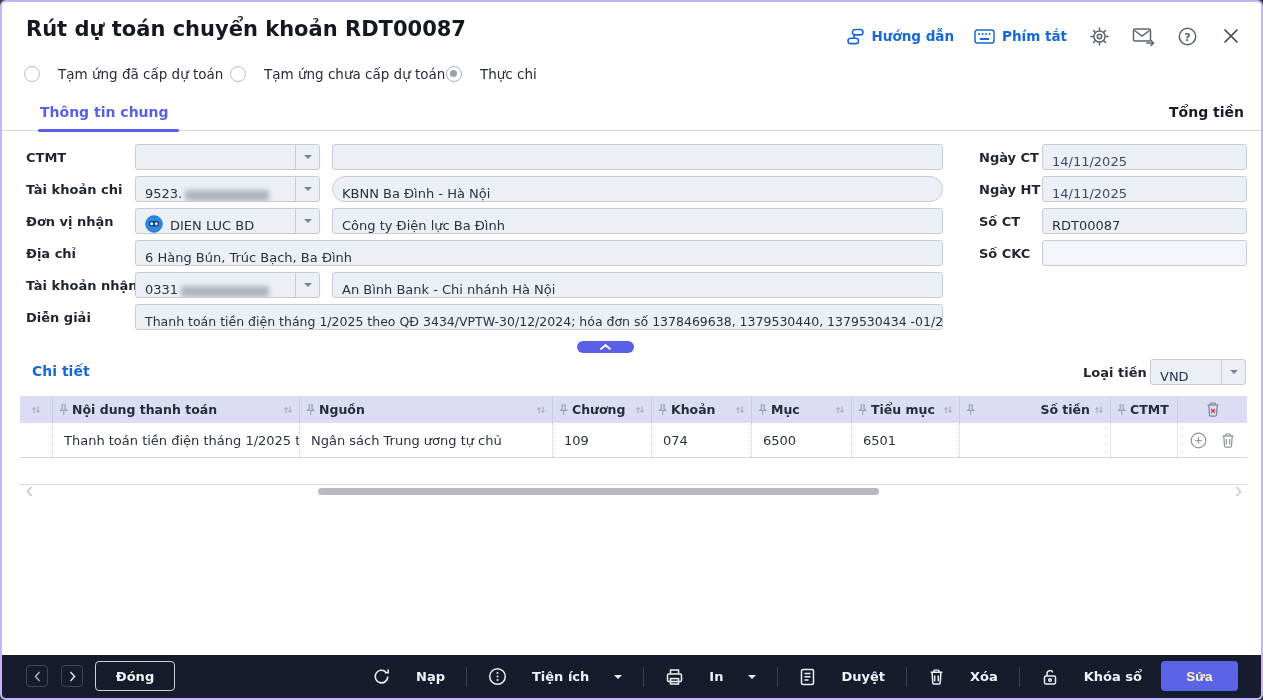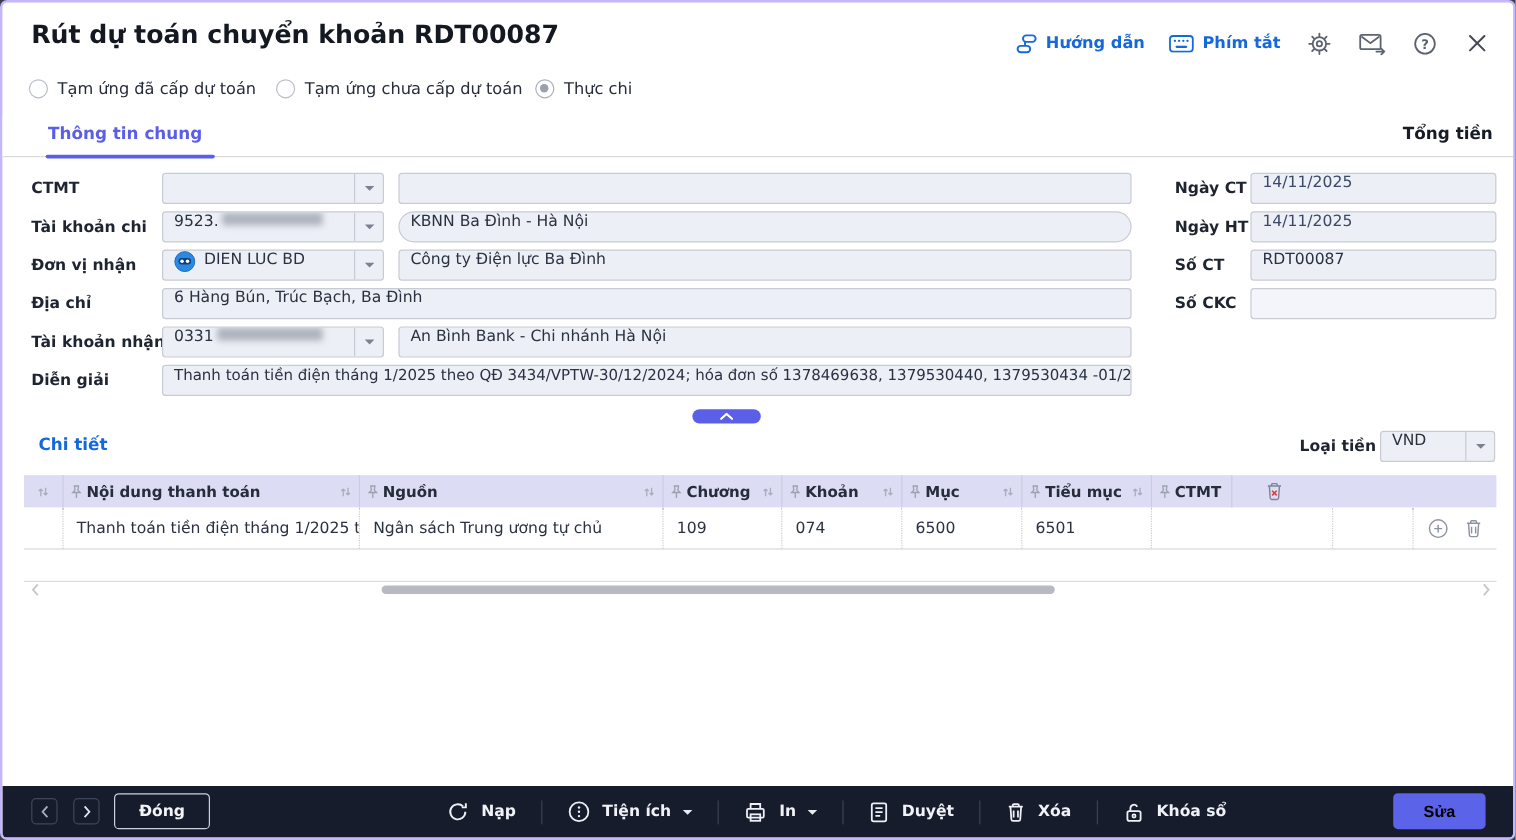--- a/index.html
+++ b/index.html
@@ -14,36 +14,36 @@
     background:#fff; border:2px solid #c4b5fd; border-radius:6px;
     overflow:hidden;
   }
   
   .page-title { position:absolute; left:24px; top:15px; font-size:21px; font-weight:bold; color:#131821; }
   .topbar-right { position:absolute; top:22px; right:18px; display:flex; align-items:center; gap:20px; }
   .toplink { display:flex; align-items:center; gap:7px; color:#1569d8; font-size:13.5px; font-weight:600; cursor:pointer; }
   .icon-btn { display:flex; align-items:center; justify-content:center; width:24px; height:24px; cursor:pointer; }
 
   
-  .radio-opt { position:absolute; top:64px; display:flex; align-items:center; gap:8px; font-size:13.5px; color:#262c38; }
+  .radio-opt { position:absolute; top:64px; display:flex; align-items:center; gap:18px; font-size:13.5px; color:#262c38; }
   .radio { width:16px; height:16px; border-radius:50%; border:1.5px solid #b9bec8; background:#fff; position:relative; flex:0 0 auto; }
   .radio.sel { border-color:#a9afbb; }
   .radio.sel::after { content:""; position:absolute; left:3px; top:3px; width:7px; height:7px; border-radius:50%; background:#9aa1ad; }
 
   
   .tabbar { position:absolute; left:0; right:0; top:94px; height:35px; border-bottom:1px solid #d8dade; background:#fff; }
   .tab-general { position:absolute; left:36px; top:0; height:35px; line-height:33px; padding:0 2px; color:#5b5fe8; font-weight:bold; font-size:14px; cursor:pointer; }
   .tab-general::after { content:""; position:absolute; left:0; right:-8px; bottom:-1px; height:3px; background:#5b5fe8; border-radius:2px; }
   .total-label { position:absolute; right:17px; top:8px; font-weight:bold; font-size:14px; color:#161b26;text-align:right; }
 
   
   .flabel { position:absolute; left:24px; font-size:13px; font-weight:bold; color:#1e2430; }
   .flabel.right { left:977px; }
   .field { position:absolute; height:26px; background:#edeff6; border:1px solid #c7cbd4; border-radius:3px;
-           font-size:13px; color:#2a3140; display:flex; align-items:flex-start; padding:0 9px;
+           font-size:13px; color:#2a3140; display:flex; align-items:flex-end; padding:0 9px;
            overflow:hidden; white-space:nowrap; }
   .field .caret-zone { position:absolute; right:0; top:0; bottom:0; width:24px; border-left:1px solid #c7cbd4;
            display:flex; align-items:center; justify-content:center; cursor:pointer; }
   .caret-tri { width:0; height:0; border:4px solid transparent; border-top-color:#7a8190; margin-top:4px; }
   .combo { padding-right:28px; }
   .date-val { color:#3c4966; }
   .blur-redact { display:inline-block; height:11px; background:#aeb3bd; border-radius:2px; filter:blur(2.5px); margin-left:3px; }
   .avatar-wrap { margin-right:7px; display:flex; align-items:center; }
 
   
@@ -73,25 +73,25 @@
   .hscroll-arrow { position:absolute; top:484px; cursor:pointer; display:flex; }
 
   
   .footer { position:absolute; left:0; right:0; bottom:0; height:43px; background:#161c2c; }
   .nav-btn { position:absolute; top:10px; width:22px; height:22px; border:1px solid #3f4659; border-radius:4px;
              display:flex; align-items:center; justify-content:center; cursor:pointer; background:transparent; }
   .close-btn { position:absolute; left:93px; top:6px; width:80px; height:30px; border:1px solid #ccd1dd; border-radius:4px;
              color:#f2f4f8; font-size:13px; font-weight:600; display:flex; align-items:center; justify-content:center;
              background:transparent; cursor:pointer; }
   .action-group { position:absolute; left:370px; top:0; height:43px; display:flex; align-items:center; gap:21px; }
-  .f-item { display:flex; align-items:center; gap:10px; color:#f0f2f7; font-size:13px; font-weight:600; cursor:pointer; }
+  .f-item { display:flex; align-items:center; gap:25px; color:#f0f2f7; font-size:13px; font-weight:600; cursor:pointer; }
   .f-div { width:1px; height:20px; background:#3a4156; }
   .caret-tri-w { width:0; height:0; border:4px solid transparent; border-top-color:#e8ebf2; margin-top:4px; }
   .edit-btn { position:absolute; right:23px; top:6px; width:77px; height:30px; background:#5b63e8; border:none;
-             border-radius:4px; color:#000000; font-weight:bold; font-size:13.5px;
+             border-radius:4px; color:#fef9c3; font-weight:bold; font-size:13.5px;
              display:flex; align-items:center; justify-content:center; cursor:pointer;text-align:center; }
   svg { display:block; }
 </style>
 </head>
 <body>
 
 <div class="window">
 
   <div class="page-title">Rút dự toán chuyển khoản RDT00087</div>
 
@@ -326,20 +326,31 @@
           <path d="M3 8.5v-6 M3 2.5 1.4 4.3 M3 2.5l1.6 1.8 M7 1.5v6 M7 7.5 5.4 5.7 M7 7.5l1.6-1.8"></path>
         </svg>
       </div>
       <div class="th w6">
         <svg width="9" height="12" viewBox="0 0 9 12">
           <path d="M3 1h3.4l-.5 3.4 1.9 2H1.6l1.9-2z" fill="none" stroke="#9ba1b0" stroke-width="1.1"></path>
           <path d="M4.7 6.6v4.4" stroke="#9ba1b0" stroke-width="1.1"></path>
         </svg>
         <span>Tiểu mục</span>
         <span class="sp"></span>
+        <svg width="10" height="10" viewBox="0 0 10 10" fill="none" stroke="#a8adbc" stroke-width="1.1">
+          <path d="M3 8.5v-6 M3 2.5 1.4 4.3 M3 2.5l1.6 1.8 M7 1.5v6 M7 7.5 5.4 5.7 M7 7.5l1.6-1.8"></path>
+        </svg>
+      </div>
+      <div class="th w7">
+        <svg width="9" height="12" viewBox="0 0 9 12">
+          <path d="M3 1h3.4l-.5 3.4 1.9 2H1.6l1.9-2z" fill="none" stroke="#9ba1b0" stroke-width="1.1"></path>
+          <path d="M4.7 6.6v4.4" stroke="#9ba1b0" stroke-width="1.1"></path>
+        </svg>
+        <span class="sp"></span>
+        <span>Số tiền</span>
         <svg width="10" height="10" viewBox="0 0 10 10" fill="none" stroke="#a8adbc" stroke-width="1.1">
           <path d="M3 8.5v-6 M3 2.5 1.4 4.3 M3 2.5l1.6 1.8 M7 1.5v6 M7 7.5 5.4 5.7 M7 7.5l1.6-1.8"></path>
         </svg>
       </div>
       <div class="th w8">
         <svg width="9" height="12" viewBox="0 0 9 12">
           <path d="M3 1h3.4l-.5 3.4 1.9 2H1.6l1.9-2z" fill="none" stroke="#9ba1b0" stroke-width="1.1"></path>
           <path d="M4.7 6.6v4.4" stroke="#9ba1b0" stroke-width="1.1"></path>
         </svg>
         <span>CTMT</span>

